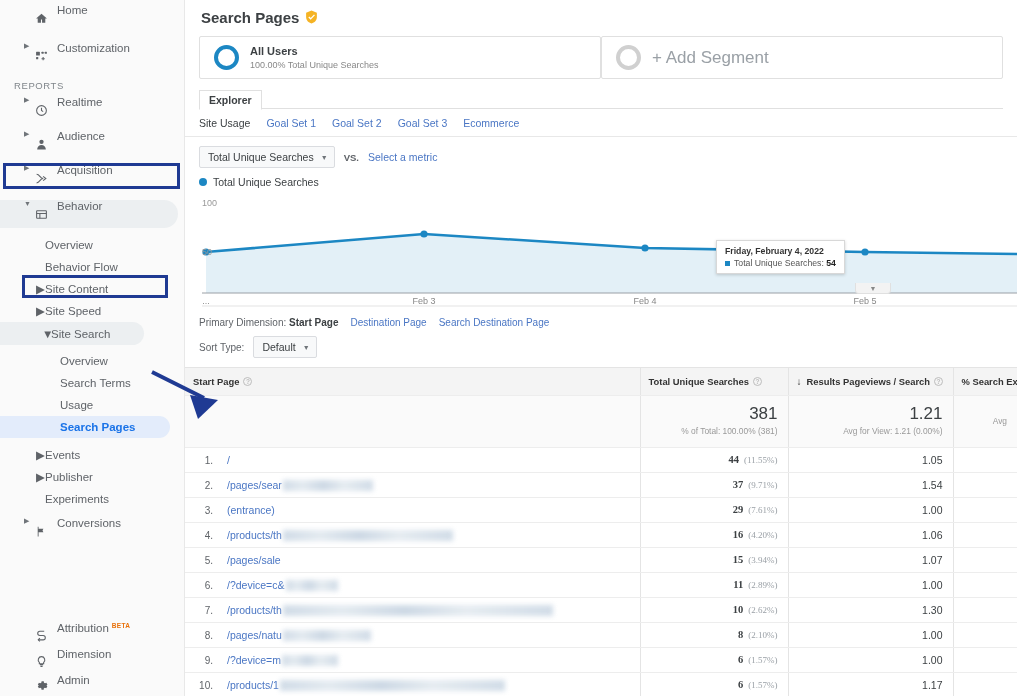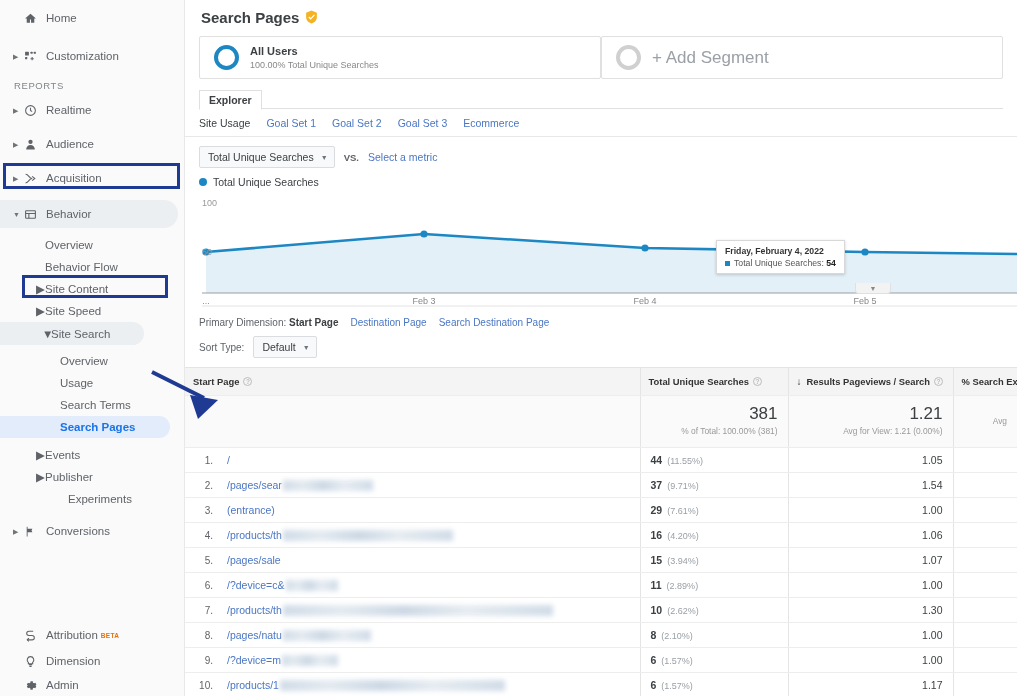--- a/index.html
+++ b/index.html
@@ -15,22 +15,22 @@
   
   .sidebar {
     width: 185px; height: 696px;
     background: #fafafa;
     border-right: 1px solid #e8e8e8;
     position: relative;
     flex: 0 0 185px;
     font-size: 11.5px;
   }
   .nav-row {
-    display: flex; align-items: center;
-    height: 28px; padding-left: 13px;
+    display: flex; 
+    height: 28px; padding-left: 24px;
     color: #5f6368; white-space: nowrap;
   }
   .nav-row .caret {
     width: 11px; flex: 0 0 11px;
     font-size: 7px; color: #70757a; text-align: left;
     line-height: 1;
   }
   .nav-row .ico {
     width: 22px; flex: 0 0 22px;
     display: flex; align-items: center; justify-content: flex-start;
@@ -161,21 +161,21 @@
   .sum-big { font-size: 17px; color: #3c4043; text-align: right; line-height: 1.1; }
   .sum-sub { font-size: 8.4px; color: #999; text-align: right; margin-top: 2px; }
   tbody.rows td { padding: 6px 10px; font-size: 10.5px; height: 24px; }
   .idx { color: #5f6368; font-size: 10px; width: 30px; text-align: right; padding-right: 6px !important; }
   .plink { color: #4a76c4; font-size: 10.5px; }
   .blur {
     display: inline-block; height: 11px; vertical-align: -2px;
     background: linear-gradient(90deg,#c9d6e3 0%, #dfe7ee 22%, #c4d2e0 45%, #e2e9ef 68%, #c9d6e3 100%);
     filter: blur(2.6px); opacity: .85; margin-left: 1px;
   }
-  .numcell { font-size: 10.5px; color: #3c4043; font-weight: bold; white-space: nowrap; }
+  .numcell { text-align: right; font-size: 10.5px; color: #3c4043; font-weight: bold; white-space: nowrap; font-family: Liberation Serif, serif; }
   .numcell .pct { color: #9aa0a6; font-weight: normal; font-size: 9px; margin-left: 5px; }
   .rpcell { text-align: right; font-size: 10.5px; color: #3c4043; }
 </style>
 </head>
 <body>
 
 <div class="app">
 
   <div class="sidebar">
 
@@ -268,38 +268,38 @@
     </div>
     <div class="nav-sub row-sitesearch-hl" style="padding-left:42px;height:23px">
       <span class="caret" style="width:9px;flex:0 0 9px">▼</span>
       <span class="lbl">Site Search</span>
     </div>
 
     <div class="nav-sub" style="padding-left:60px;margin-top:5px">
       <span class="lbl">Overview</span>
     </div>
     <div class="nav-sub" style="padding-left:60px">
+      <span class="lbl">Search Terms</span>
+    </div>
+    <div class="nav-sub" style="padding-left:60px">
       <span class="lbl">Usage</span>
-    </div>
-    <div class="nav-sub" style="padding-left:60px">
-      <span class="lbl">Search Terms</span>
     </div>
     <div class="nav-sub row-selected" style="padding-left:60px;height:22px">
       <span class="lbl">Search Pages</span>
     </div>
 
     <div class="nav-sub" style="padding-left:36px;margin-top:6px">
       <span class="caret" style="width:9px;flex:0 0 9px">▶</span>
       <span class="lbl">Events</span>
     </div>
     <div class="nav-sub" style="padding-left:36px">
       <span class="caret" style="width:9px;flex:0 0 9px">▶</span>
       <span class="lbl">Publisher</span>
     </div>
-    <div class="nav-sub" style="padding-left:68px">
+    <div class="nav-sub" style="padding-left:45px">
       <span class="lbl">Experiments</span>
     </div>
 
     <div class="nav-row" style="margin-top:7px">
       <span class="caret">▶</span>
       <span class="ico">
         <svg width="13" height="13" viewBox="0 0 24 24" fill="#5f6368">
             <path d="M5 3v18h1.6v-7.6h8.9l-1.6-3.2 1.6-3.2H6.6V3z"></path>
           </svg>
       </span>

